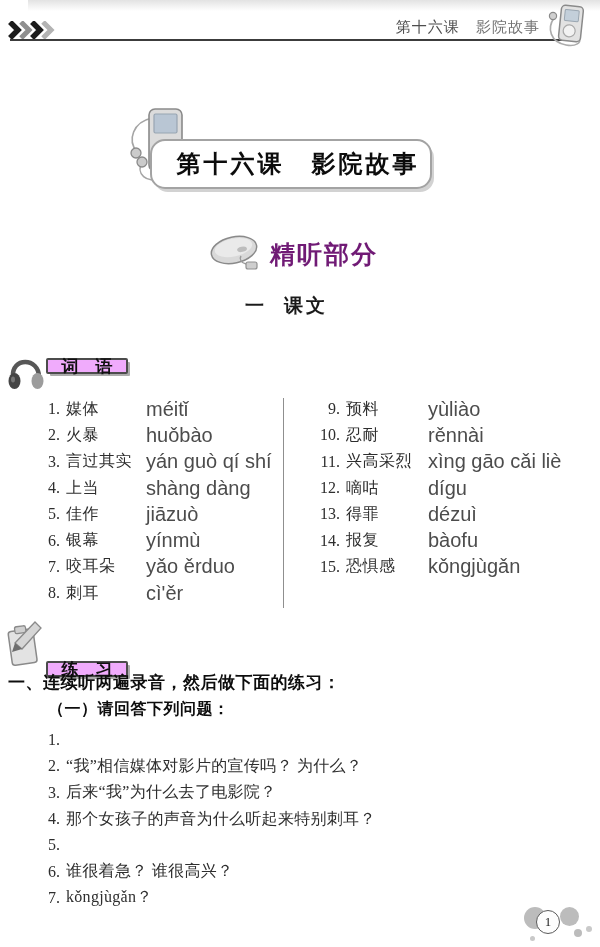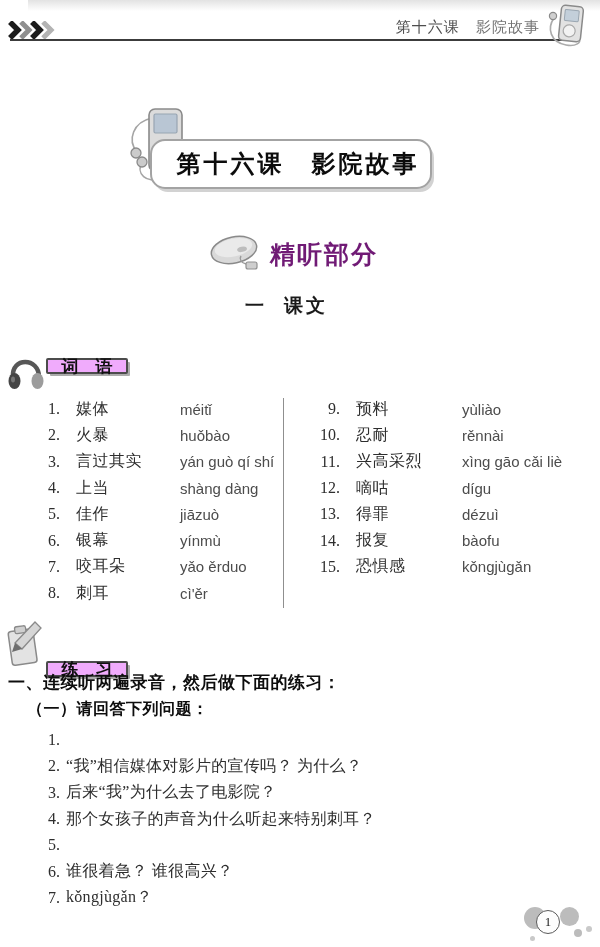--- a/index.html
+++ b/index.html
@@ -49,29 +49,29 @@
 
   
   .vocab-col { position:absolute; top:396px; }
   .vocab-col.left  { left:36px;  }
   .vocab-col.right { left:308px; }
   .vrow { display:flex; align-items:center; height:26.3px; }
   .vnum { font-family:"Liberation Serif", serif; color:#2e2e2e; font-size:16px; text-align:right; }
   .left  .vnum { width:24px; }
   .right .vnum { width:32px; }
   .vword { font-family:"Liberation Serif", serif; color:#2e2e2e; font-size:16px;
-    margin-left:16px; width:80px; letter-spacing:.5px; white-space:nowrap; }
+    margin-left:6px; width:80px; letter-spacing:.5px; white-space:nowrap; }
   .right .vword { width:82px; }
-  .vpinyin { font-family:"Liberation Sans", sans-serif; color:#4c4c4c; font-size:15px; white-space:nowrap;margin-left:24px; }
+  .vpinyin { font-family:"Liberation Sans", sans-serif; color:#4c4c4c; font-size:20px; white-space:nowrap; }
   .vocab-divider { position:absolute; left:283px; top:398px; width:1px; height:210px; background:#8f8f8f; }
 
   
   .instruction { position:absolute; left:8px; top:671px; font-size:17px; font-weight:bold;
     color:#0d0d0d; letter-spacing:.5px; }
-  .sub-instruction { position:absolute; left:27px; top:699px; font-size:16px; font-weight:bold;
+  .sub-instruction { position:absolute; left:48px; top:699px; font-size:16px; font-weight:bold;
     color:#0d0d0d; letter-spacing:.5px; }
   .questions { position:absolute; left:40px; top:727px; }
   .qrow { display:flex; align-items:center; height:26.3px;
     font-family:"Liberation Serif", serif; font-size:16px; color:#2e2e2e; }
   .qnum { width:20px; text-align:right; }
   .qtext { margin-left:6px; letter-spacing:.3px; white-space:nowrap; }
 
   
   .page-badge { position:absolute; left:522px; top:903px; width:72px; height:40px; }
   .bubble { position:absolute; border-radius:50%; }

